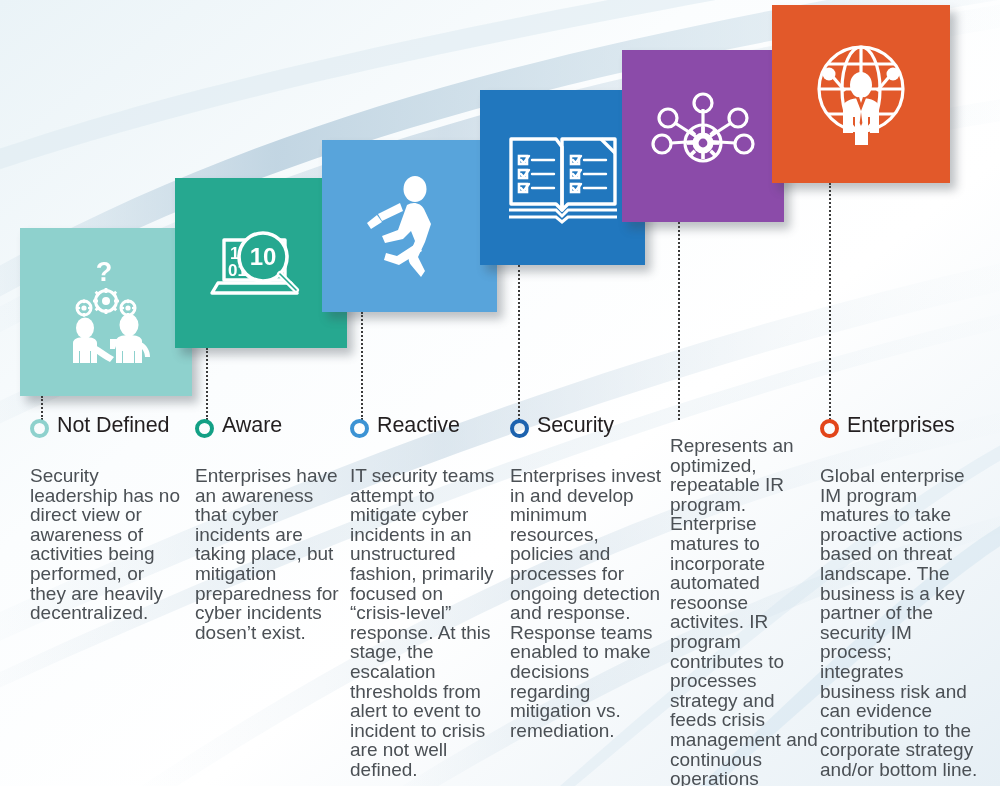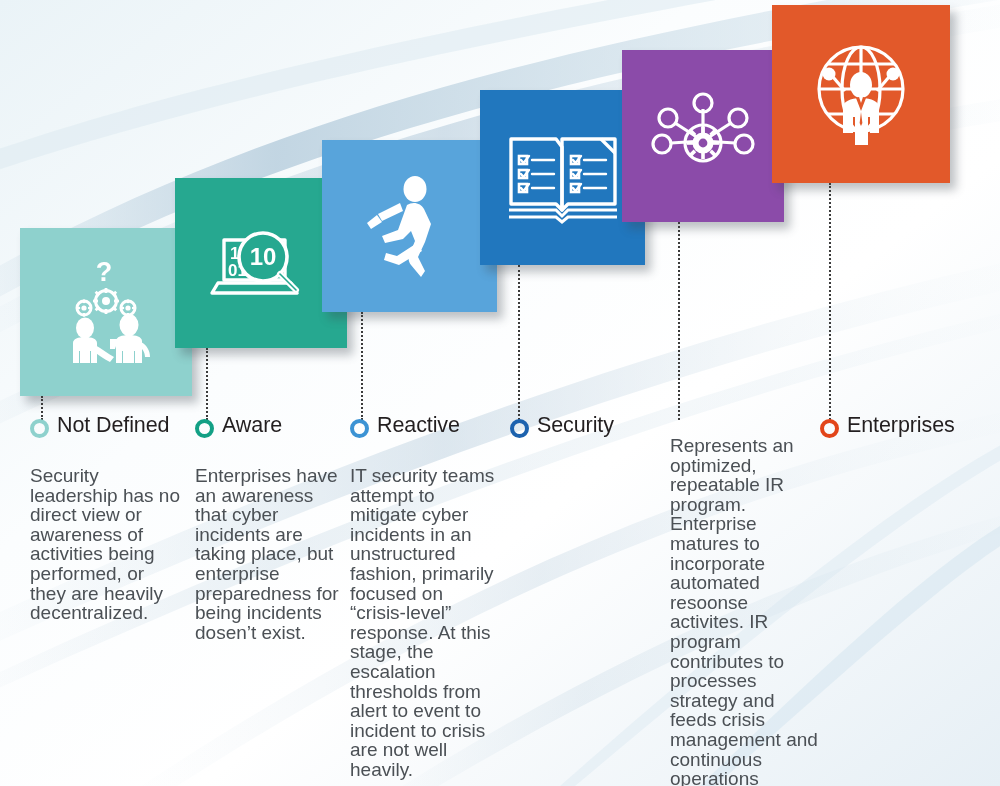--- a/index.html
+++ b/index.html
@@ -311,42 +311,44 @@
       <span class="col-title">Not Defined</span>
     </div>
     <div class="col-body">Security leadership has no direct view or awareness of activities being performed, or they are heavily decentralized.</div>
   </div>
 
   <div class="col" style="left:195px; width:152px;">
     <div class="col-head">
       <span class="ring" style="border-color:#13A085;"></span>
       <span class="col-title">Aware</span>
     </div>
-    <div class="col-body">Enterprises have an awareness that cyber incidents are taking place, but enterprise preparedness for being incidents dosen’t exist.</div>
+    <div class="col-body">Enterprises have an awareness that cyber incidents are taking place, but mitigation preparedness for cyber incidents dosen’t exist.</div>
   </div>
 
   <div class="col" style="left:350px; width:152px;">
     <div class="col-head">
       <span class="ring" style="border-color:#3C93D4;"></span>
       <span class="col-title">Reactive</span>
     </div>
-    <div class="col-body">IT security teams attempt to mitigate cyber incidents in an unstructured fashion, primarily focused on “crisis-level” response. At this stage, the escalation thresholds from alert to event to incident to crisis are not well heavily.</div>
+    <div class="col-body">IT security teams attempt to mitigate cyber incidents in an unstructured fashion, primarily focused on “crisis-level” response. At this stage, the escalation thresholds from alert to event to incident to crisis are not well defined.</div>
   </div>
 
   <div class="col" style="left:510px; width:152px;">
     <div class="col-head">
       <span class="ring" style="border-color:#1C62AE;"></span>
       <span class="col-title">Security</span>
     </div>
+    <div class="col-body">Enterprises invest in and develop minimum resources, policies and processes for ongoing detection and response. Response teams enabled to make decisions regarding mitigation vs. remediation.</div>
   </div>
 
   <div class="col" style="left:670px; width:152px;">
     <div class="col-body">Represents an optimized, repeatable IR program. Enterprise matures to incorporate automated resoonse activites. IR program contributes to processes strategy and feeds crisis management and continuous operations programs/plans.</div>
   </div>
 
   <div class="col" style="left:820px; width:158px;">
     <div class="col-head">
       <span class="ring" style="border-color:#E2451A;"></span>
       <span class="col-title">Enterprises</span>
     </div>
+    <div class="col-body">Global enterprise IM program matures to take proactive actions based on threat landscape. The business is a key partner of the security IM process; integrates business risk and can evidence contribution to the corporate strategy and/or bottom line.</div>
   </div>
 
 </div>
 
 </body></html>

